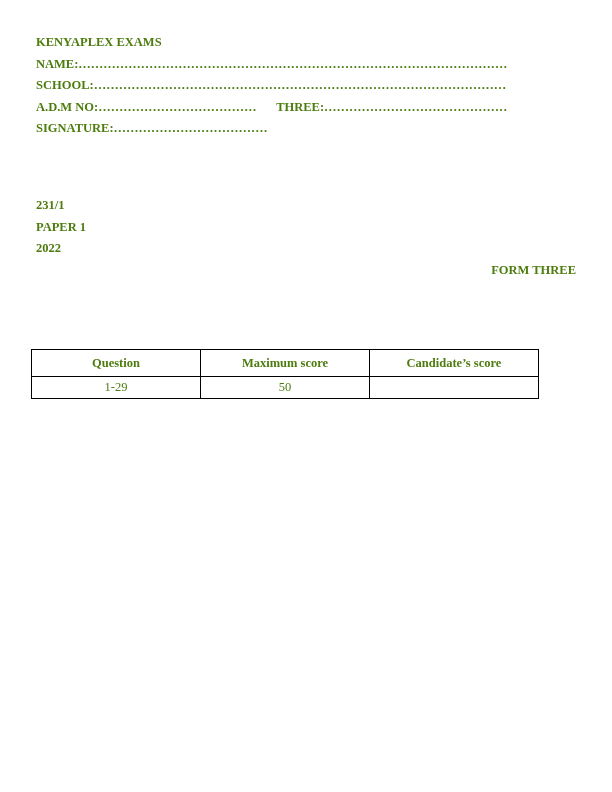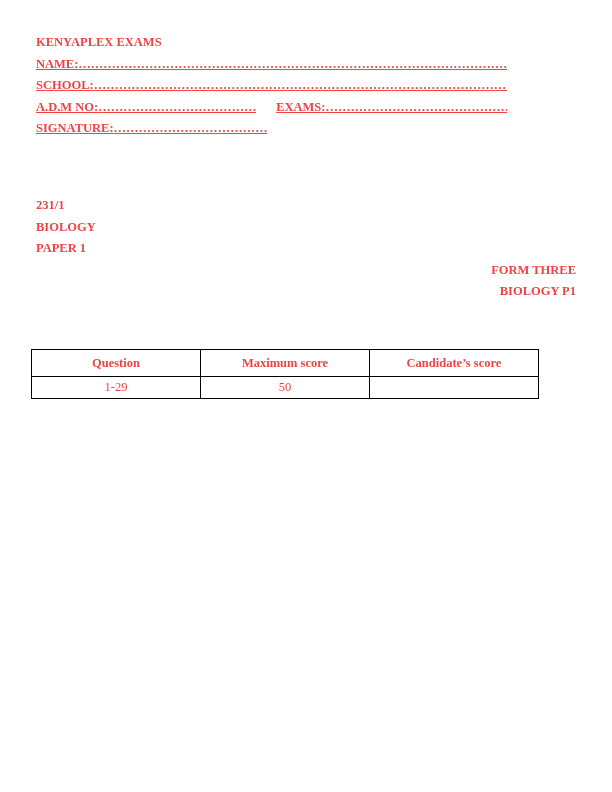--- a/index.html
+++ b/index.html
@@ -3,36 +3,36 @@
 <meta charset="utf-8">
 <style>
   html, body { margin: 0; padding: 0; background: #ffffff; }
   * { box-sizing: border-box; }
 
   .page {
     position: relative;
     width: 612px;
     height: 680px;
     background: #ffffff;
-    color: #ef4444;
+    color: #4d7c0f;
     font-family: "Liberation Serif", serif;
     overflow: hidden;
   }
 
   
   .header-block {
     position: absolute;
     left: 36px;
     top: 32px;
     width: 471px;
     font-weight: bold;
     font-size: 12.5px;
   }
   .line { line-height: 21.5px; white-space: nowrap; }
-  .fill-line { display: flex; align-items: baseline; text-decoration: underline; }
+  .fill-line { display: flex; align-items: baseline; }
   .lbl { white-space: pre; flex: 0 0 auto; }
   .dots {
     white-space: nowrap;
     overflow: hidden;
     flex: 0 0 auto;
   }
   .dots.grow { flex: 1 1 auto; min-width: 0; }
   .w158 { width: 158px; }
   .w153 { width: 153px; }
   .gap20 { display: inline-block; width: 20px; flex: 0 0 auto; }
@@ -91,36 +91,35 @@
 
     <div class="line fill-line">
       <span class="lbl">SCHOOL:</span>
       <span class="dots grow">………………………………………………………………………………………………………..</span>
     </div>
 
     <div class="line fill-line">
       <span class="lbl">A.D.M NO:</span>
       <span class="dots w158">………………………………………..</span>
       <span class="gap20"></span>
-      <span class="lbl">EXAMS:</span>
+      <span class="lbl">THREE:</span>
       <span class="dots grow">……………………………………………</span>
     </div>
 
     <div class="line fill-line">
       <span class="lbl">SIGNATURE:</span>
       <span class="dots w153">……………………………………</span>
     </div>
   </div>
 
   <div class="paper-block">
     <div class="line">231/1</div>
-    <div class="line">BIOLOGY</div>
     <div class="line">PAPER 1</div>
+    <div class="line">2022</div>
     <div class="line center">FORM THREE</div>
-    <div class="line center">BIOLOGY P1</div>
   </div>
 
   <table class="score-table">
     <thead>
       <tr>
         <th>Question</th>
         <th>Maximum score</th>
         <th>Candidate’s score</th>
       </tr>
     </thead>

